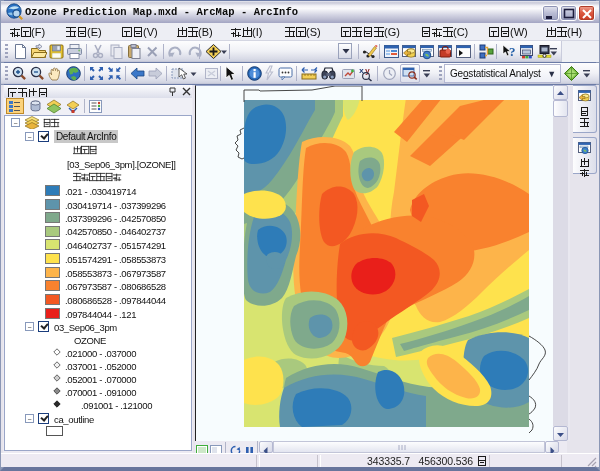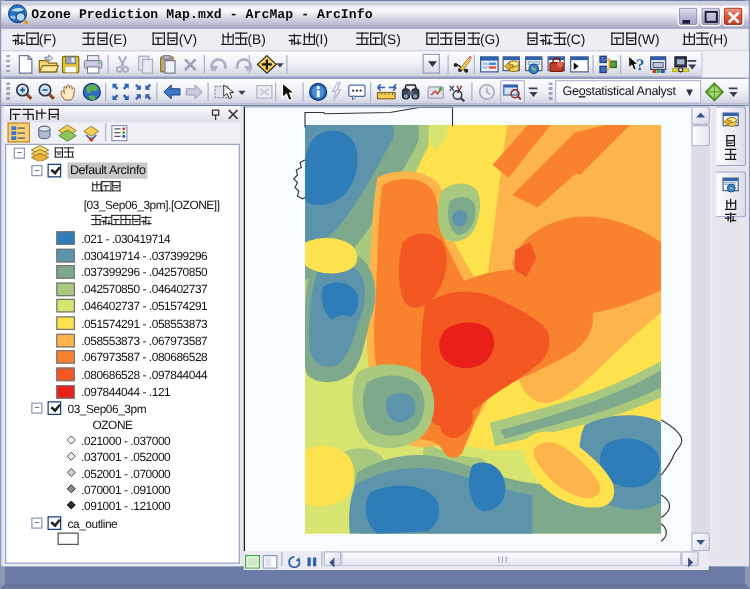--- a/index.html
+++ b/index.html
@@ -685,21 +685,21 @@
       <div class="trow" style="left:1px;top:269.4px">
             <svg width="8" height="8" style="position:absolute;left:47px;top:2px">
               <path d="M4 .8 L7.2 4 L4 7.2 L.8 4z" fill="#8a8a8a" stroke="#333" stroke-width=".8"></path>
             </svg>
             <span style="position:absolute;left:59px;top:1px">.070001 - .091000</span>
           </div>
       <div class="trow" style="left:1px;top:282.4px">
             <svg width="8" height="8" style="position:absolute;left:47px;top:2px">
               <path d="M4 .8 L7.2 4 L4 7.2 L.8 4z" fill="#2a2a2a" stroke="#111" stroke-width=".8"></path>
             </svg>
-            <span style="position:absolute;left:59px;top:1px">.091001 - .121000</span>
+            <span style="position:absolute;left:75px;top:1px">.091001 - .121000</span>
           </div>
       <div class="trow" style="left:1px;top:295.5px">
             <span class="exp" style="left:19px;top:2px">–</span>
             <span class="chk" style="left:32px;top:1px"></span>
             <span style="position:absolute;left:48px;top:1px">ca_outline</span>
           </div>
       <div class="trow" style="left:1px;top:306.5px">
             <span style="position:absolute;left:40px;top:3px;width:17px;height:10px;border:1px solid #555;background:#fff"></span>
           </div>
     </div>
@@ -727,13 +727,26 @@
             <path d="M6.3 9.7 a2.6 2.6 0 0 1 3.4 2.1 a3 3 0 0 1 -3.4 -2.1z" fill="#7fc25e"></path>
           </svg>
       <div style="margin-top:0px">
             <div class="c cd" style="display:block;margin:0px auto;width:9px;height:9px;background-size:9px 1px,1px 7px,1px 7px,1px 7px,7px 1px;background-position:0 8px,1px 1px,4px 0,8px 1px,1px 3px"></div>
             <div class="c ce" style="display:block;margin:1px auto;width:9px;height:9px;background-size:9px 1px,1px 4px,1px 4px,4px 1px,4px 1px,1px 8px;background-position:0 2px,2px 4px,6px 4px,0 5px,5px 7px,4px 1px"></div>
           </div>
     </div>
   </div>
 </div>
 
+<div id="status">
+  <span style="position:absolute;left:366px;top:1px;font-size:10.5px;letter-spacing:-.1px">343335.7&nbsp;&nbsp;&nbsp;456300.536&nbsp;</span>
+      <span class="c cc" style="position:absolute;left:475px;top:2px"></span>
+      <i style="position:absolute;left:255px;top:1px;width:1px;height:12px;background:#c6c2cc"></i>
+      <i style="position:absolute;left:258px;top:1px;width:1px;height:12px;background:#fff"></i>
+      <i style="position:absolute;left:316px;top:1px;width:1px;height:12px;background:#c6c2cc"></i>
+      <i style="position:absolute;left:319px;top:1px;width:1px;height:12px;background:#fff"></i>
+      <i style="position:absolute;left:488px;top:1px;width:1px;height:12px;background:#c6c2cc"></i>
+      <i style="position:absolute;left:560px;top:1px;width:1px;height:12px;background:#c6c2cc"></i>
+      <svg width="12" height="12" style="position:absolute;left:585px;top:2px">
+        <path d="M10 2 L2 10 M10 6 L6 10 M10 10 L9 11" stroke="#a9a3b2" stroke-width="1.2"></path>
+      </svg>
 </div>
+</div>
 
 </body></html>

